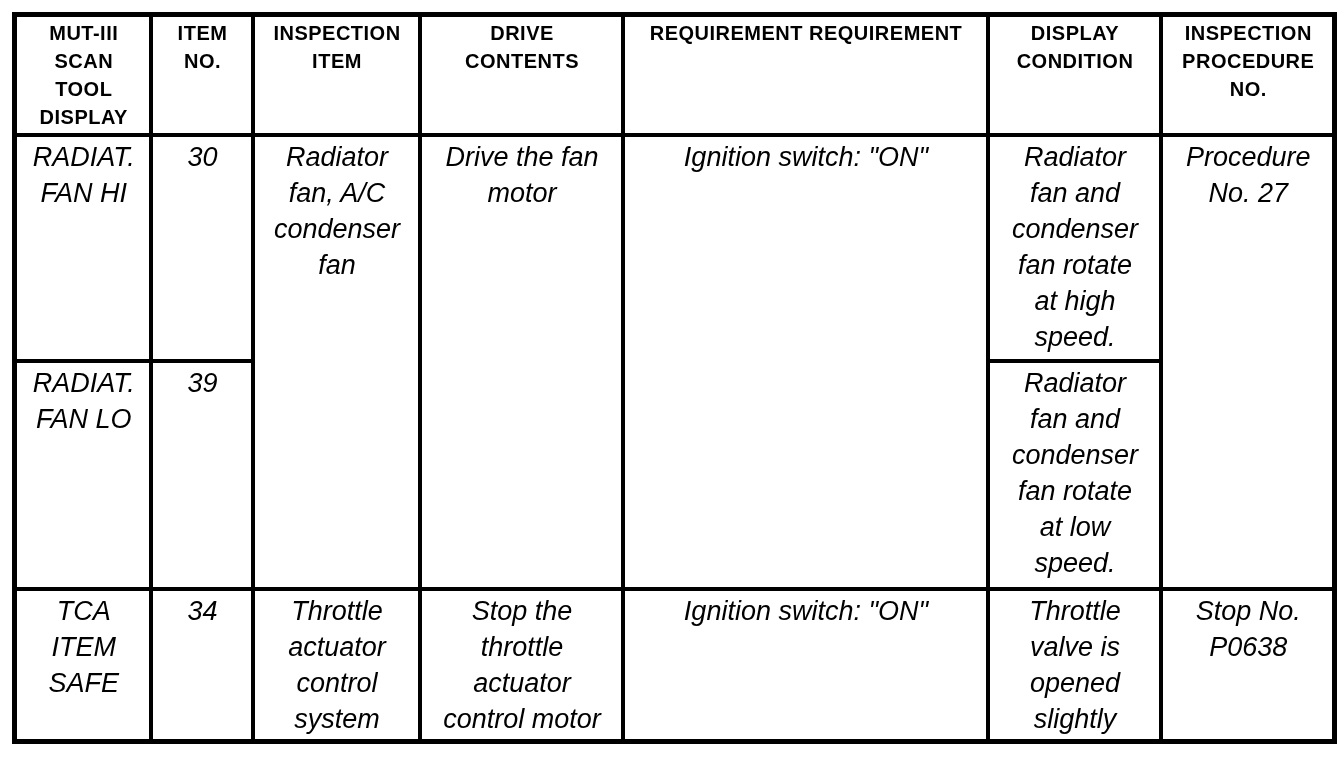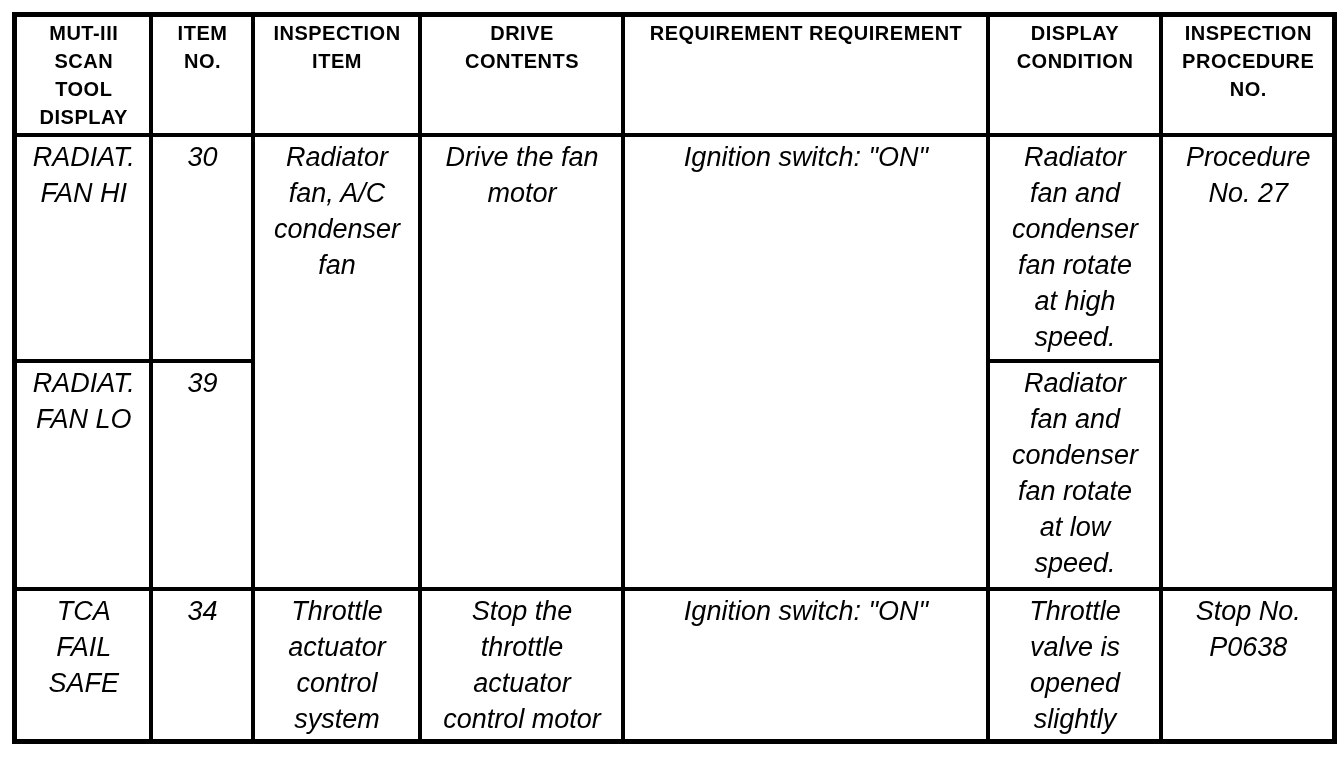--- a/index.html
+++ b/index.html
@@ -110,21 +110,21 @@
         <td>39</td>
         <td>Radiator
 fan and
 condenser
 fan rotate
 at low
 speed.</td>
       </tr>
       <tr style="height:152px">
         <td>TCA
-FAIL
+ITEM
 SAFE</td>
         <td>34</td>
         <td>Throttle
 actuator
 control
 system</td>
         <td>Stop the
 throttle
 actuator
 control motor</td>

